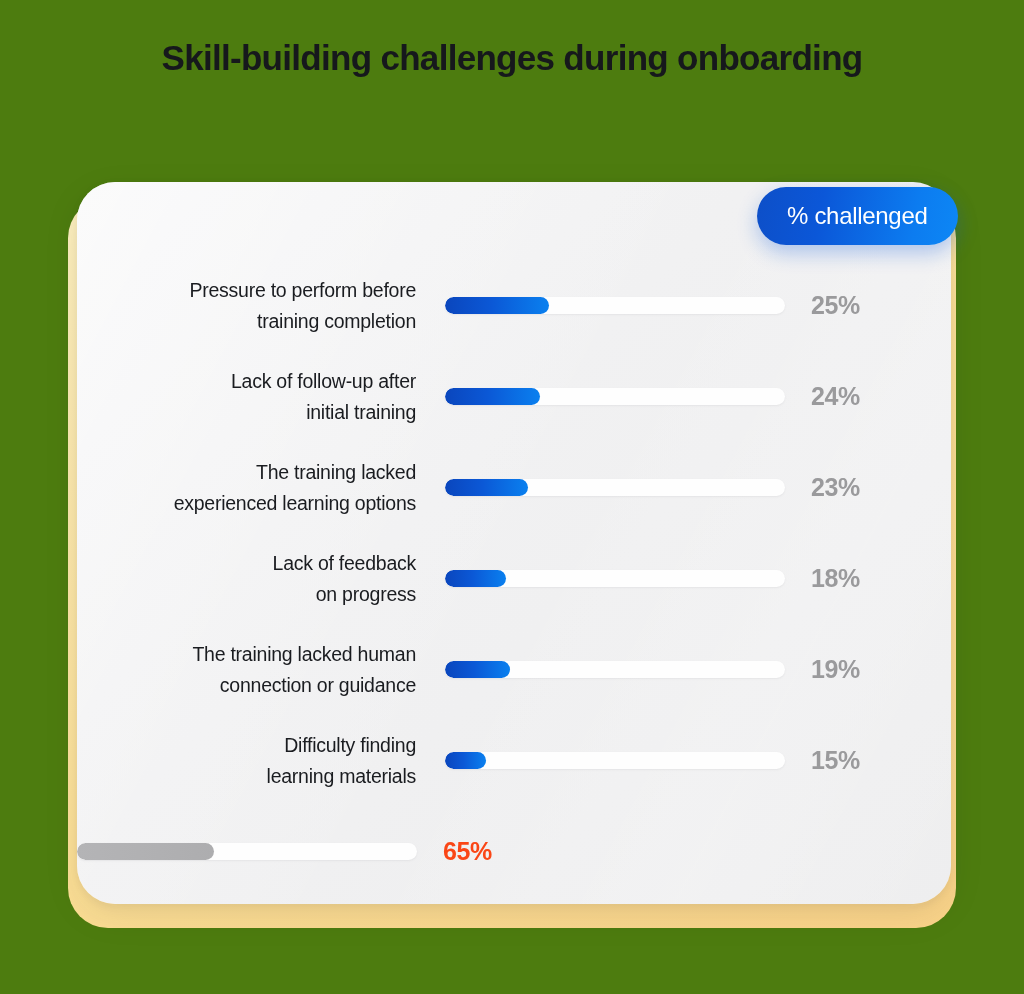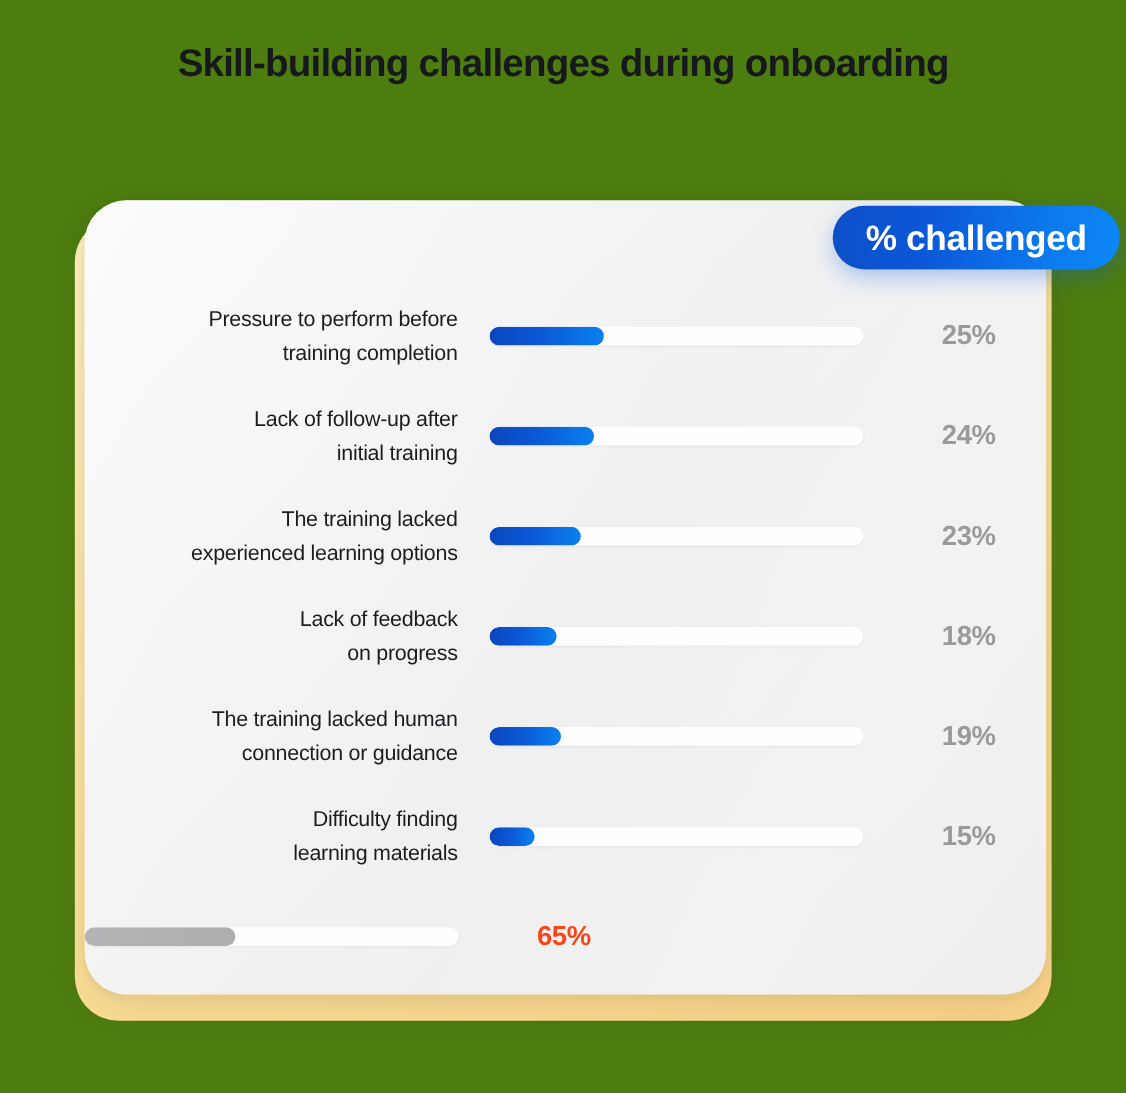--- a/index.html
+++ b/index.html
@@ -91,22 +91,22 @@
     display: flex;
     align-items: center;
     justify-content: center;
     border-radius: 34px;
     background: linear-gradient(100deg, #0d4fc8 0%, #0b57d8 32%, #0c7cf0 78%, #0d87f5 100%);
     box-shadow: 0 8px 20px rgba(13,90,220,0.30);
     z-index: 6;
   }
   .legend-pill-label {
     color: #ffffff;
-    font-size: 32px;
-    font-weight: 700;
+    font-size: 24px;
+    font-weight: 400;
     letter-spacing: -0.3px;
     white-space: nowrap;
   }
 
   
   .rows {
     position: absolute;
     left: 0;
     top: 78px;
     width: 874px;
@@ -151,21 +151,21 @@
     border-radius: 9px;
     background: linear-gradient(90deg, #0a46bd 0%, #0b58d6 45%, #0a80ef 100%);
   }
   .row.is-highlight .row-fill {
     background: linear-gradient(90deg, #b4b4b6 0%, #b0b0b2 60%, #adadaf 100%);
   }
 
   .row-value {
     width: 120px;
     padding-left: 26px;
-    text-align: right;
+    text-align: left;
     font-size: 25px;
     font-weight: 700;
     letter-spacing: -0.4px;
     color: #9a9a9c;
   }
   .row.is-highlight .row-value { color: #fa4616; }
 </style>
 </head>
 <body>
 

